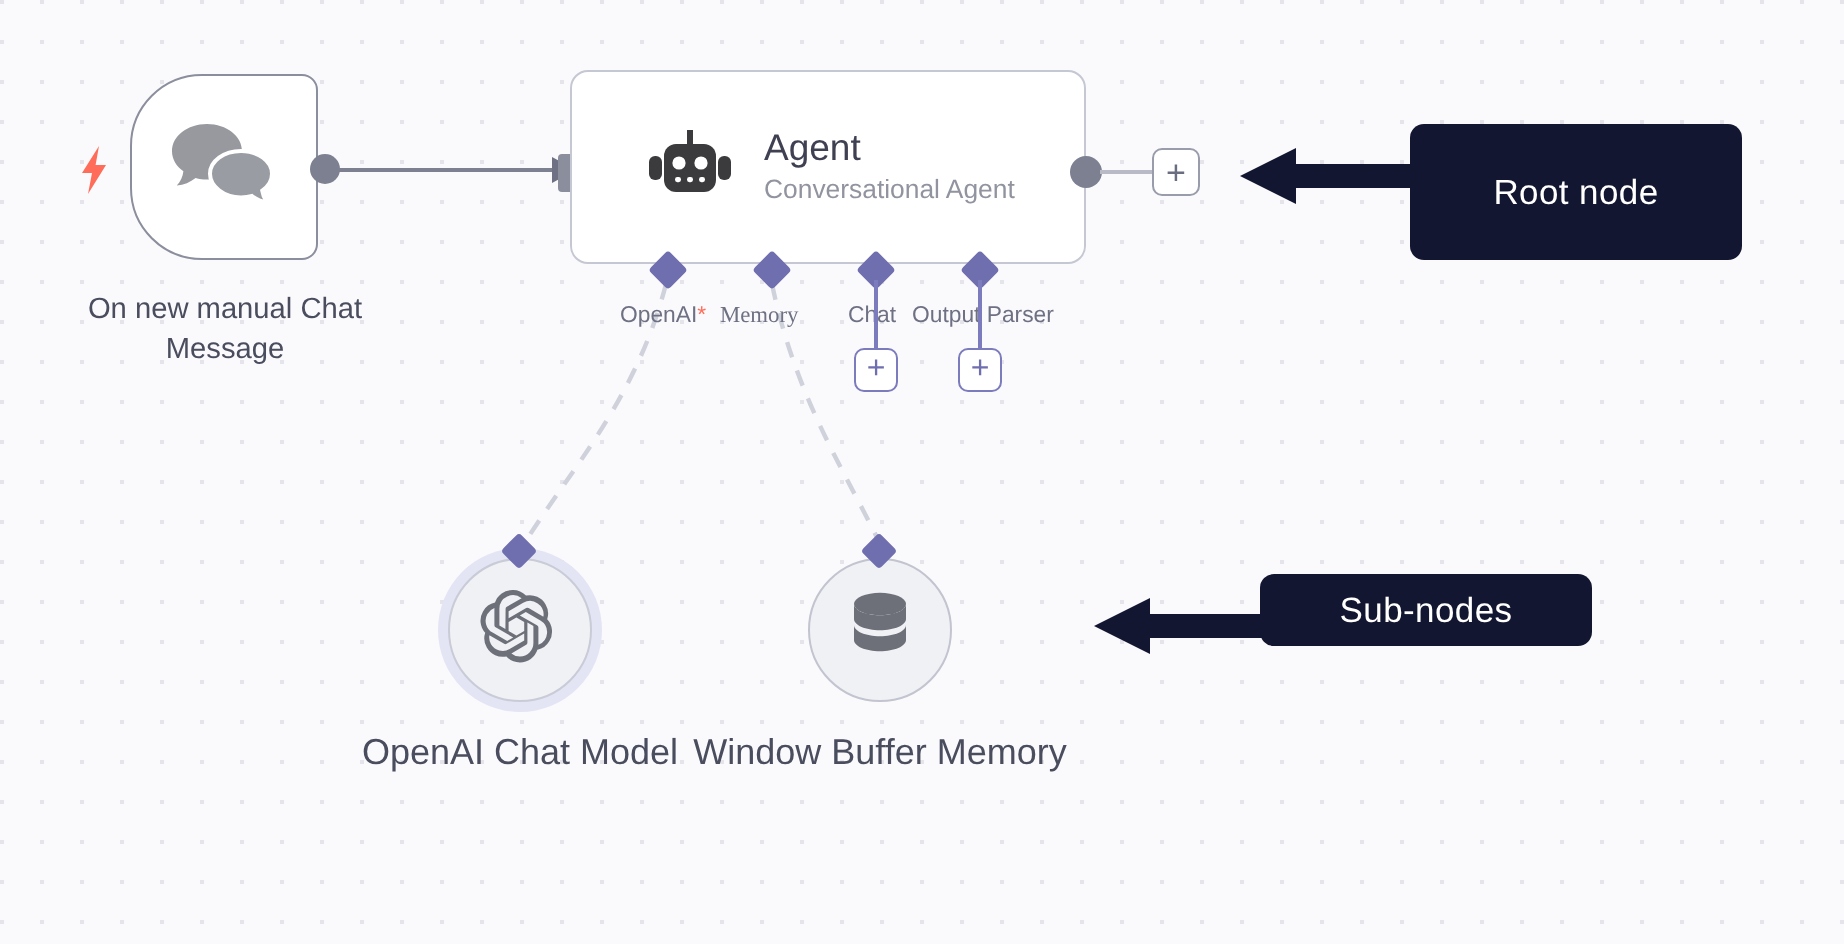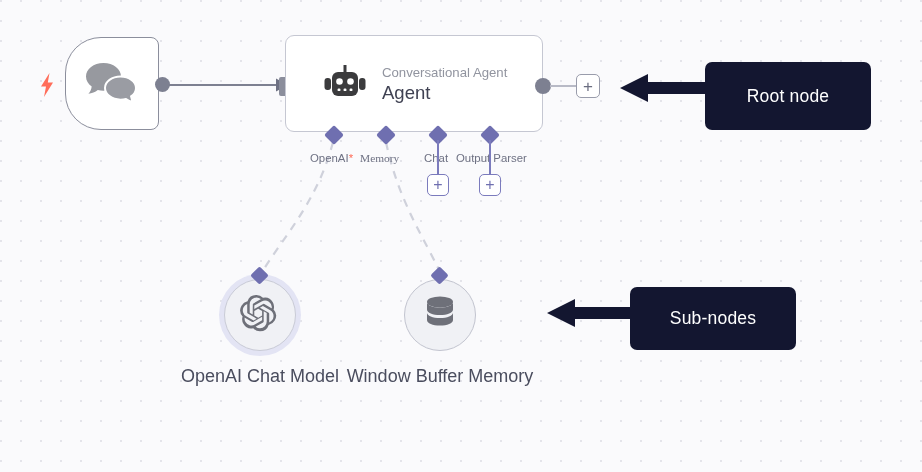--- a/index.html
+++ b/index.html
@@ -209,21 +209,21 @@
     justify-content: center;
     color: #ffffff;
     font-size: 17.5px;
     letter-spacing: 0.2px;
   }
   .annotation-arrow {
     position: absolute;
   }
   #annotation-root-box { left: 705px; top: 62px; width: 166px; height: 68px; }
   #annotation-root-arrow { left: 618px; top: 72px; width: 95px; height: 32px; }
-  #annotation-sub-box { left: 630px; top: 287px; width: 166px; height: 63px; }
+  #annotation-sub-box { left: 630px; top: 287px; width: 166px; height: 36px; }
   #annotation-sub-arrow { left: 545px; top: 297px; width: 95px; height: 32px; }
 </style>
 </head>
 <body>
 
 <div id="canvas">
 
   <svg class="abs" id="sub-connectors">
     <path d="M 333 142 C 318 200 285 235 262 272" stroke="#cfd1db" stroke-width="2.2" fill="none" stroke-dasharray="8 7"></path>
     <path d="M 386 142 C 398 200 424 238 440 272" stroke="#cfd1db" stroke-width="2.2" fill="none" stroke-dasharray="8 7"></path>
@@ -237,20 +237,21 @@
 
   <div class="abs" id="trigger-node">
     <span>
       <svg width="54" height="40" viewBox="0 0 54 40">
         <path d="M18.5 1 C8.6 1 1 7.1 1 14.6 C1 18.6 3.2 22.2 6.7 24.6 C6.4 27.3 5.2 29.9 3.4 31.8 C6.9 31.5 10.2 30.1 12.8 28 C14.6 28.5 16.5 28.8 18.5 28.8 C28.4 28.8 36 22.1 36 14.6 C36 7.1 28.4 1 18.5 1 Z" fill="#97999f"></path>
         <path d="M35.5 14.5 C44.1 14.5 51 19.6 51 25.9 C51 29.3 49.1 32.3 46.1 34.3 C46.4 36.5 47.3 38.6 48.8 40.2 C45.9 39.9 43.2 38.7 41 37 C39.3 37.5 37.4 37.7 35.5 37.7 C26.9 37.7 20 32.2 20 25.9 C20 19.6 26.9 14.5 35.5 14.5 Z" fill="#9a9ca3" stroke="#ffffff" stroke-width="2"></path>
       </svg>
     </span>
   </div>
   <div class="abs" id="trigger-output-dot"></div>
+  <div class="abs" id="trigger-label">On new manual Chat Message</div>
 
   <svg class="abs" id="main-connection">
     <line x1="0" y1="8" x2="108" y2="8" stroke="#7d8091" stroke-width="2"></line>
     <path d="M108 1.5 L120 8 L108 14.5 Z" fill="#6e7183"></path>
   </svg>
 
   <div class="abs" id="agent-input-tab"></div>
 
   <div class="abs" id="agent-node">
     <span id="agent-robot-icon">
@@ -260,22 +261,22 @@
         <rect x="36" y="16" width="6.5" height="12" rx="3" fill="#3b3b3d"></rect>
         <rect x="20.5" y="3" width="3" height="7" fill="#3b3b3d"></rect>
         <circle cx="16.5" cy="19.5" r="3.3" fill="#ffffff"></circle>
         <circle cx="27.5" cy="19.5" r="3.3" fill="#ffffff"></circle>
         <rect x="14.5" y="26.5" width="3" height="2.6" rx="1.2" fill="#ffffff"></rect>
         <rect x="20.5" y="26.5" width="3" height="2.6" rx="1.2" fill="#ffffff"></rect>
         <rect x="26.5" y="26.5" width="3" height="2.6" rx="1.2" fill="#ffffff"></rect>
       </svg>
     </span>
     <div id="agent-text">
+      <div id="agent-title">Agent</div>
       <div id="agent-subtitle">Conversational Agent</div>
-      <div id="agent-title">Agent</div>
     </div>
   </div>
 
   <div class="abs" id="agent-output-dot"></div>
 
   <div class="abs" id="root-plus-line"></div>
   <div class="abs" id="root-plus-button">+</div>
 
   <div class="abs" style="left:327px; top:128px;">
     <div class="port-diamond"></div>

